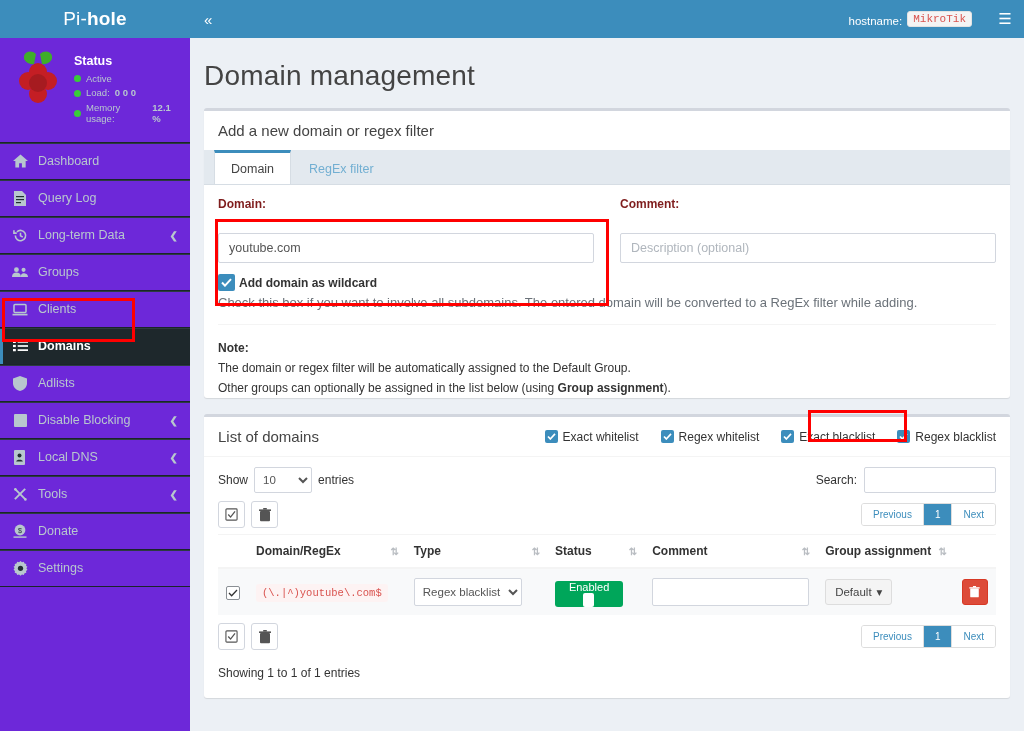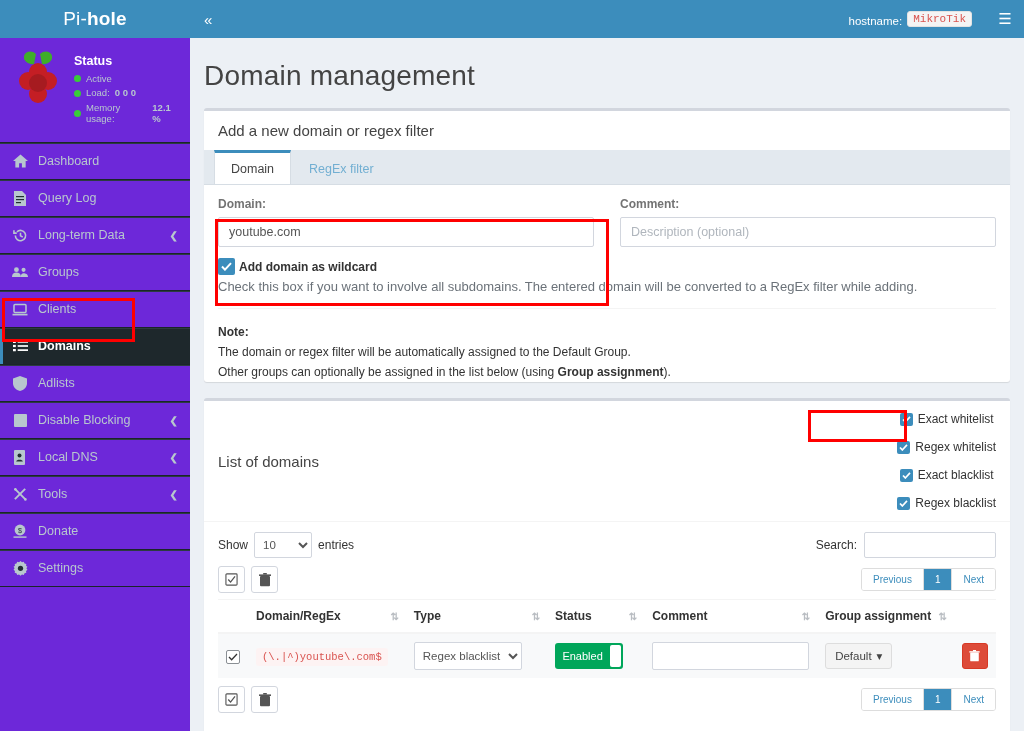--- a/index.html
+++ b/index.html
@@ -79,21 +79,21 @@
   
   .tabs { display: flex; background: #e3e9ef; border-bottom: 1px solid #d6dde4; padding-left: 10px; }
   .tab {
     padding: 9px 16px 8px 16px; font-size: 12.5px; color: #72afd2; cursor: pointer;
     border-top: 3px solid transparent; margin-right: 2px;
   }
   .tab.active { background: #fff; color: #444; border-top: 3px solid #3c8dbc; border-left: 1px solid #d6dde4; border-right: 1px solid #d6dde4; }
 
   .form-row { display: flex; gap: 26px; padding: 12px 14px 0 14px; }
   .form-col { flex: 1; }
-  .form-label { font-size: 12px; font-weight: 700; color: #737373; margin-bottom: 6px; display: block; }
+  .form-label { font-size: 12px; font-weight: 700; color: #7f1d1d; margin-bottom: 22px; display: block; }
   .form-input {
     width: 100%; height: 30px; border: 1px solid #d2d6de; border-radius: 2px;
     padding: 0 10px; font-size: 12.5px; color: #555; font-family: "Liberation Sans", sans-serif;
     background: #fff;
   }
   .form-input::placeholder { color: #b0b6bd; }
 
   .check-row { display: flex; align-items: center; gap: 4px; padding: 11px 14px 0 14px; }
   .cbox {
     width: 17px; height: 17px; background: #3c8dbc; border-radius: 2px;
@@ -109,21 +109,21 @@
   .note { padding: 14px 14px 0 14px; font-size: 12px; color: #333; line-height: 1.65; }
   .note .note-title { font-weight: 700; }
 
   .btn-row { display: flex; justify-content: flex-end; gap: 8px; padding: 10px 14px 14px 14px; }
   .btn {
     background: #3c8dbc; color: #fff; border: 1px solid #367fa9; border-radius: 3px;
     font-size: 12.5px; padding: 7px 13px; cursor: pointer; font-family: "Liberation Sans", sans-serif;
   }
 
   
-  .filters { display: flex; gap: 14px; align-items: center; flex-direction: column; }
+  .filters { display: flex; gap: 22px; align-items: flex-end; }
   .filter { display: flex; align-items: center; gap: 5px; font-size: 12px; color: #333; cursor: pointer; }
 
   
   .tbl-controls { display: flex; align-items: center; justify-content: space-between; padding: 10px 0 0 0; }
   .len-ctrl { display: flex; align-items: center; gap: 6px; font-size: 12px; color: #333; }
   .len-select {
     height: 26px; border: 1px solid #d2d6de; border-radius: 2px; padding: 0 4px;
     font-size: 11.5px; color: #555; background: #fff; font-family: "Liberation Sans", sans-serif;
     width: 58px;
   }
@@ -160,21 +160,21 @@
     background: #fdf3f3; color: #d9534f; font-family: "Liberation Mono", monospace;
     font-size: 10.5px; padding: 3px 6px; border-radius: 3px; display: inline-block;
     position: relative;
   }
   .type-select {
     height: 28px; border: 1px solid #d2d6de; border-radius: 2px; background: #fff;
     font-size: 11.5px; color: #555; padding: 0 4px; font-family: "Liberation Sans", sans-serif;
   }
   .toggle {
     display: inline-flex; align-items: center; width: 68px; height: 26px;
-    background: #00a65a; border-radius: 3px; overflow: hidden; cursor: pointer;
+    background: #00a65a; border-radius: 3px; overflow: hidden; cursor: pointer; flex-direction: column;
   }
   .toggle .tlabel { flex: 1; color: #fff; font-size: 11px; text-align: center; font-weight: 400; }
   .toggle .knob { width: 11px; height: 22px; background: #fff; border-radius: 2px; margin-right: 2px; }
   .comment-input { width: 100%; height: 28px; border: 1px solid #d2d6de; border-radius: 2px; padding: 0 7px; font-size: 12px; background: #fff; }
   .group-btn {
     background: #f4f4f4; border: 1px solid #ddd; border-radius: 3px; padding: 5px 9px;
     font-size: 11.5px; color: #444; cursor: pointer; display: inline-flex; align-items: center; gap: 5px;
     font-family: "Liberation Sans", sans-serif;
   }
   .del-btn {

